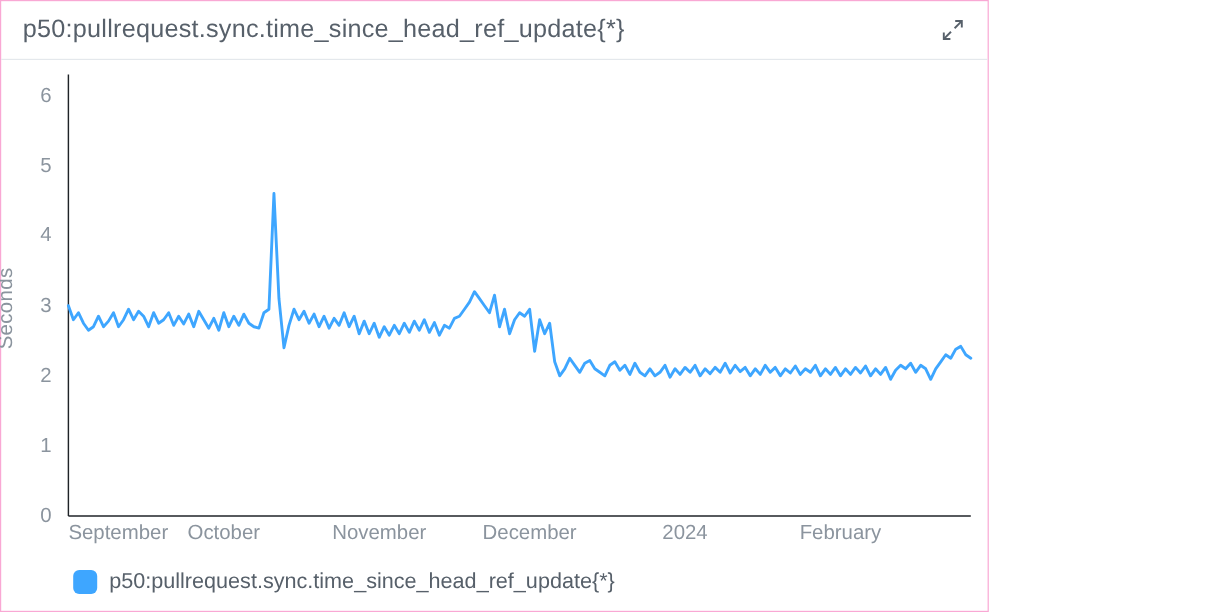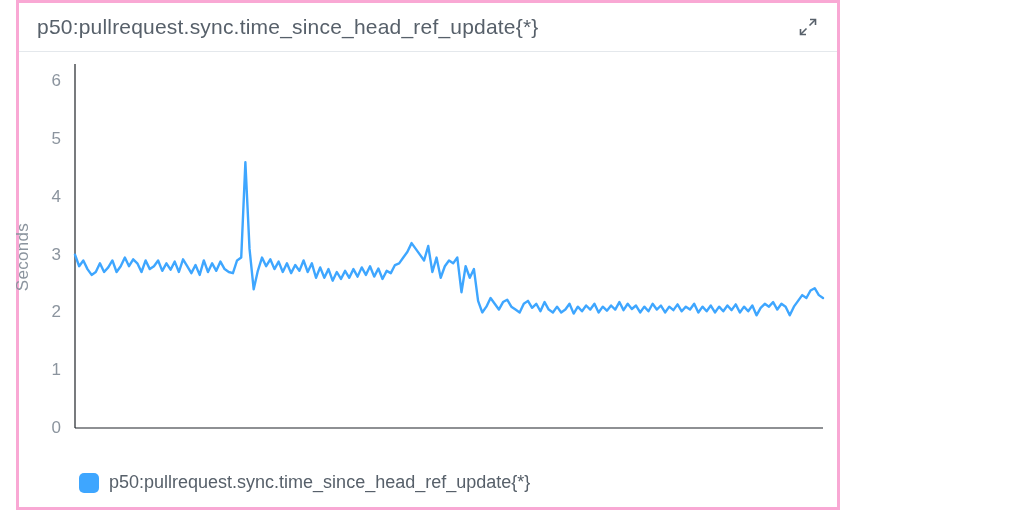--- a/index.html
+++ b/index.html
@@ -4,26 +4,25 @@
 <style>
   * { box-sizing: border-box; }
   html, body {
     margin: 0; padding: 0;
     width: 1024px; height: 510px;
     font-family: -apple-system, "Helvetica Neue", Arial, sans-serif;
     color: #57606a;
     background: #fff;
   }
   .panel {
-    border: 3px solid #f9a8d4;
+    border: 1px solid #f9a8d4;
     width: 824px;
     height: 510px;
     display: flex;
     flex-direction: column;
-    margin-left: 16px;
   }
   .panel-header {
     display: flex;
     align-items: center;
     justify-content: space-between;
     padding: 12px 18px;
     border-bottom: 1px solid #e4e8ec;
   }
   .panel-title {
     font-size: 21px;
@@ -143,20 +142,28 @@
           <line x1="-0.01" y1="841.2698412698412" x2="0" y2="841.2698412698412" stroke="#1f2328" stroke-width="1" vector-effect="non-scaling-stroke"></line>
           <line x1="-0.01" y1="682.5396825396825" x2="0" y2="682.5396825396825" stroke="#1f2328" stroke-width="1" vector-effect="non-scaling-stroke"></line>
           <line x1="-0.01" y1="523.8095238095239" x2="0" y2="523.8095238095239" stroke="#1f2328" stroke-width="1" vector-effect="non-scaling-stroke"></line>
           <line x1="-0.01" y1="365.07936507936506" x2="0" y2="365.07936507936506" stroke="#1f2328" stroke-width="1" vector-effect="non-scaling-stroke"></line>
           <line x1="-0.01" y1="206.34920634920627" x2="0" y2="206.34920634920627" stroke="#1f2328" stroke-width="1" vector-effect="non-scaling-stroke"></line>
           <line x1="-0.01" y1="47.61904761904759" x2="0" y2="47.61904761904759" stroke="#1f2328" stroke-width="1" vector-effect="non-scaling-stroke"></line>
           <path d="M0.00 523.81 L5.56 555.56 L11.11 539.68 L16.67 563.49 L22.22 579.37 L27.78 571.43 L33.33 547.62 L38.89 571.43 L44.44 558.73 L50.00 539.68 L55.56 571.43 L61.11 555.56 L66.67 531.75 L72.22 555.56 L77.78 536.51 L83.33 547.62 L88.89 571.43 L94.44 539.68 L100.00 563.49 L105.56 555.56 L111.11 539.68 L116.67 568.25 L122.22 547.62 L127.78 565.08 L133.33 542.86 L138.89 571.43 L144.44 536.51 L150.00 555.56 L155.56 574.60 L161.11 552.38 L166.67 579.37 L172.22 539.68 L177.78 571.43 L183.33 547.62 L188.89 568.25 L194.44 542.86 L200.00 563.49 L205.56 571.43 L211.11 574.60 L216.67 539.68 L222.22 531.75 L227.78 269.84 L233.33 507.94 L238.89 619.05 L244.44 568.25 L250.00 531.75 L255.56 555.56 L261.11 536.51 L266.67 563.49 L272.22 542.86 L277.78 571.43 L283.33 547.62 L288.89 574.60 L294.44 552.38 L300.00 568.25 L305.56 539.68 L311.11 571.43 L316.67 547.62 L322.22 587.30 L327.78 558.73 L333.33 587.30 L338.89 563.49 L344.44 595.24 L350.00 571.43 L355.56 590.48 L361.11 568.25 L366.67 587.30 L372.22 563.49 L377.78 584.13 L383.33 558.73 L388.89 579.37 L394.44 555.56 L400.00 584.13 L405.56 561.90 L411.11 590.48 L416.67 568.25 L422.22 574.60 L427.78 552.38 L433.33 547.62 L438.89 531.75 L444.44 515.87 L450.00 492.06 L455.56 507.94 L461.11 523.81 L466.67 539.68 L472.22 500.00 L477.78 571.43 L483.33 531.75 L488.89 587.30 L494.44 555.56 L500.00 539.68 L505.56 547.62 L511.11 531.75 L516.67 626.98 L522.22 555.56 L527.78 587.30 L533.33 563.49 L538.89 650.79 L544.44 682.54 L550.00 666.67 L555.56 642.86 L561.11 658.73 L566.67 674.60 L572.22 653.97 L577.78 647.62 L583.33 666.67 L588.89 674.60 L594.44 682.54 L600.00 658.73 L605.56 650.79 L611.11 669.84 L616.67 658.73 L622.22 679.37 L627.78 653.97 L633.33 674.60 L638.89 682.54 L644.44 666.67 L650.00 682.54 L655.56 674.60 L661.11 658.73 L666.67 685.71 L672.22 666.67 L677.78 679.37 L683.33 663.49 L688.89 674.60 L694.44 658.73 L700.00 682.54 L705.56 666.67 L711.11 677.78 L716.67 663.49 L722.22 674.60 L727.78 653.97 L733.33 676.19 L738.89 658.73 L744.44 673.02 L750.00 663.49 L755.56 682.54 L761.11 666.67 L766.67 679.37 L772.22 658.73 L777.78 674.60 L783.33 663.49 L788.89 682.54 L794.44 666.67 L800.00 676.19 L805.56 660.32 L811.11 679.37 L816.67 666.67 L822.22 674.60 L827.78 658.73 L833.33 682.54 L838.89 666.67 L844.44 679.37 L850.00 663.49 L855.56 682.54 L861.11 666.67 L866.67 679.37 L872.22 663.49 L877.78 676.19 L883.33 660.32 L888.89 682.54 L894.44 666.67 L900.00 679.37 L905.56 663.49 L911.11 690.48 L916.67 669.84 L922.22 658.73 L927.78 666.67 L933.33 653.97 L938.89 674.60 L944.44 658.73 L950.00 666.67 L955.56 690.48 L961.11 666.67 L966.67 650.79 L972.22 634.92 L977.78 642.86 L983.33 622.22 L988.89 615.87 L994.44 634.92 L1000.00 642.86 " fill="none" stroke="#3ea6ff" stroke-width="2.4" stroke-linejoin="round" stroke-linecap="round" vector-effect="non-scaling-stroke"></path>
         </svg>
     </div>
 
+    <div class="x-ticks" id="x-ticks">
+        <div class="x-tick first" style="left: 0%;">September</div>
+        <div class="x-tick" style="left: 17.2222%;">October</div>
+        <div class="x-tick" style="left: 34.4444%;">November</div>
+        <div class="x-tick" style="left: 51.1111%;">December</div>
+        <div class="x-tick" style="left: 68.3333%;">2024</div>
+        <div class="x-tick" style="left: 85.5556%;">February</div>
+      </div>
   </div>
 
   <div class="legend">
     <div class="legend-swatch" style="background:#3ea6ff"></div>
     <div class="legend-label">p50:pullrequest.sync.time_since_head_ref_update{*}</div>
   </div>
 
 </div>
 
 </body></html>

